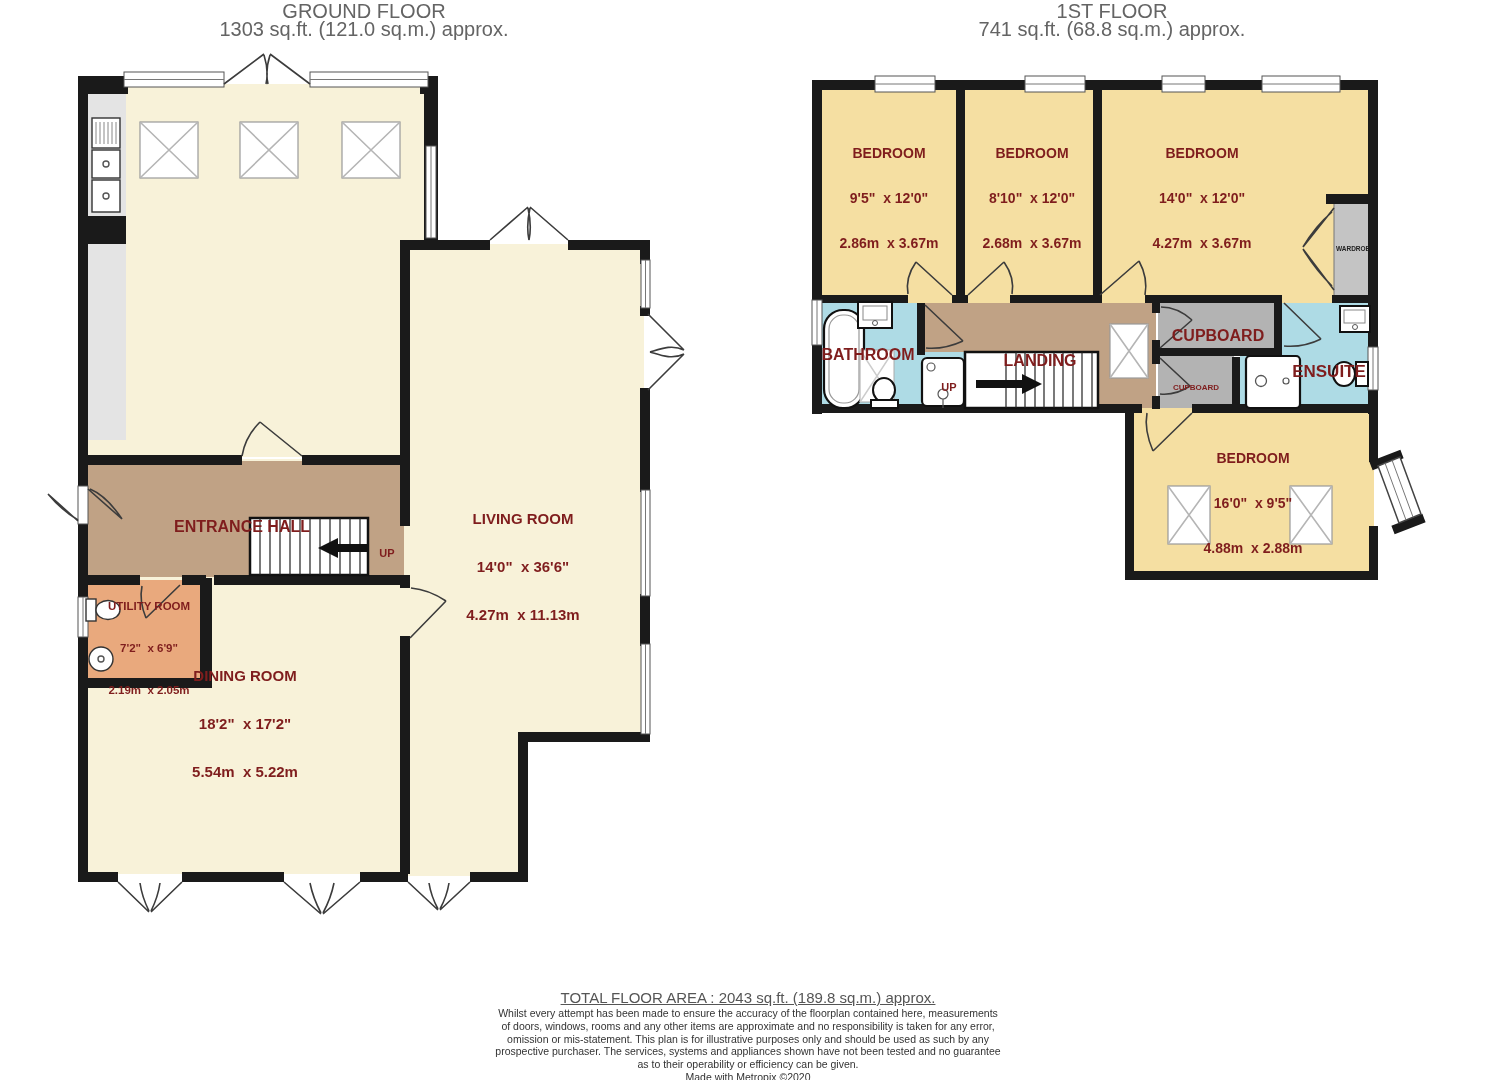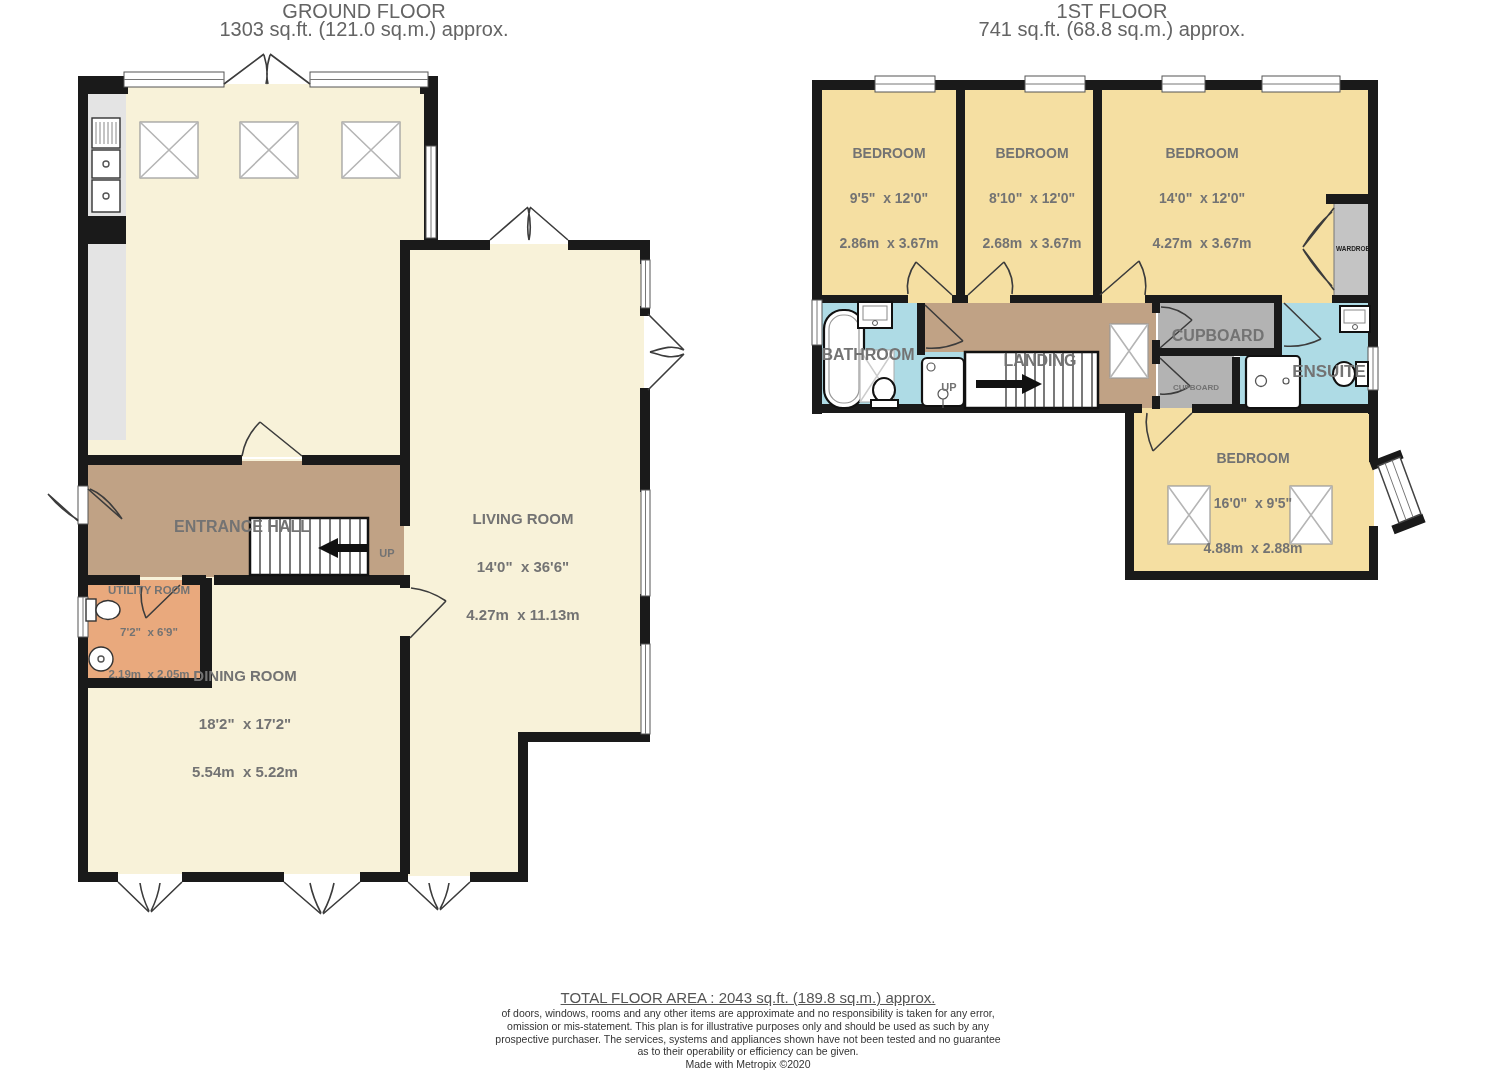--- a/index.html
+++ b/index.html
@@ -1,21 +1,21 @@
 <!DOCTYPE html>
 <html><head>
 <meta charset="utf-8">
 <style>
   html,body{margin:0;padding:0;}
   body{width:1495px;height:1080px;position:relative;background:#ffffff;
        font-family:"Liberation Sans",sans-serif;overflow:hidden;}
   .stage{position:absolute;left:0;top:0;width:1495px;height:1080px;}
   svg{position:absolute;left:0;top:0;}
   .lbl{position:absolute;transform:translate(-50%,-50%);text-align:center;
-       color:#737373;font-weight:bold;white-space:pre;z-index:5;}
+       color:#7f1d1d;font-weight:bold;white-space:pre;z-index:5;}
   .lbl div{white-space:pre;}
   .lbl-lg{font-size:16px;line-height:16px;}
   .lbl-md{font-size:14px;line-height:15px;}
   .lbl-sm{font-size:11.5px;line-height:14px;}
   .lbl-xl{font-size:17px;line-height:18px;}
   .lbl-room{font-size:15px;line-height:16px;}
   .up{font-size:11px;line-height:11px;}
   .cup-sm{font-size:8px;line-height:8px;}
   .wardrobe-lbl{position:absolute;left:1336px;top:245px;width:32px;overflow:hidden;
        font-size:6.5px;font-weight:bold;color:#222;white-space:nowrap;z-index:5;}
@@ -270,21 +270,21 @@
 <div class="lbl up" style="left:387px;top:548px">
   <div>UP</div>
 </div>
 
 <div class="lbl lbl-room" style="left:523px;top:559px">
   <div>LIVING ROOM</div>
   <div>14'0"  x 36'6"</div>
   <div>4.27m  x 11.13m</div>
 </div>
 
-<div class="lbl lbl-sm" style="left:149px;top:625px">
+<div class="lbl lbl-sm" style="left:149px;top:641px">
   <div>UTILITY ROOM</div>
   <div>7'2"  x 6'9"</div>
   <div>2.19m  x 2.05m</div>
 </div>
 
 <div class="lbl lbl-room" style="left:245px;top:716px">
   <div>DINING ROOM</div>
   <div>18'2"  x 17'2"</div>
   <div>5.54m  x 5.22m</div>
 </div>
@@ -335,20 +335,21 @@
 
 <div class="lbl lbl-xl" style="left:1329px;top:363px">
   <div>ENSUITE</div>
 </div>
 
 <div class="wardrobe-lbl">WARDROBE</div>
 
 <div class="footer-total" style="left:748px;top:989px">TOTAL FLOOR AREA : 2043 sq.ft. (189.8 sq.m.) approx.</div>
 
 <div class="footer-disc" style="left:748px;top:1007px">
+  <div>Whilst every attempt has been made to ensure the accuracy of the floorplan contained here, measurements</div>
   <div>of doors, windows, rooms and any other items are approximate and no responsibility is taken for any error,</div>
   <div>omission or mis-statement. This plan is for illustrative purposes only and should be used as such by any</div>
   <div>prospective purchaser. The services, systems and appliances shown have not been tested and no guarantee</div>
   <div>as to their operability or efficiency can be given.</div>
   <div>Made with Metropix ©2020</div>
 </div>
 
 </div>
 
 </body></html>

